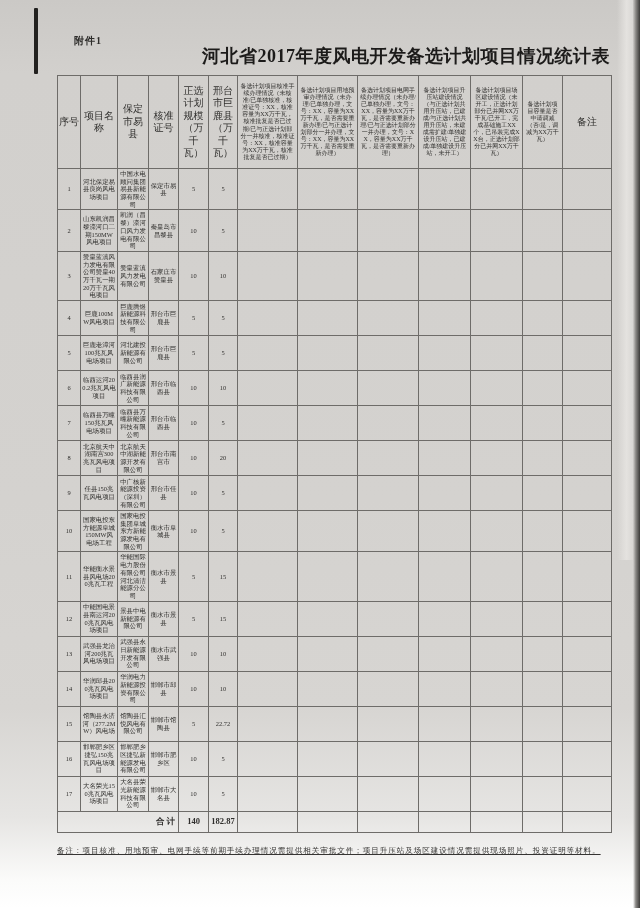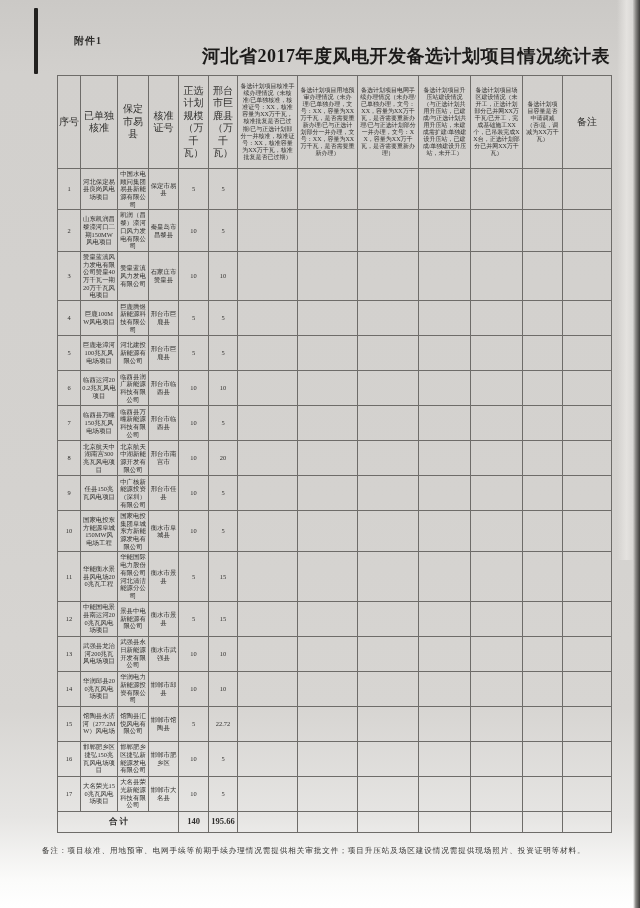--- a/index.html
+++ b/index.html
@@ -46,25 +46,25 @@
   table.stats thead th{
     height:90px;font-weight:normal;font-size:10px;line-height:1.25;
   }
   table.stats thead th.longhead{
     font-size:6px;line-height:1.18;text-align:center;padding:1px 2px;
   }
   table.stats td{font-size:6.4px;line-height:1.2;}
   td.num{font-size:7.2px;}
   td.cell-serial{font-size:7.2px;}
   tr.total-row td{height:18px;font-size:8.5px;font-weight:bold;}
-  tr.total-row td.total-label{text-align:center;padding-left:4px;letter-spacing:2px;}
+  tr.total-row td.total-label{text-align:right;padding-left:4px;letter-spacing:2px;}
   tr.data-row td{height:32px;}
   .footnote{
-    position:absolute;left:42px;top:846px;width:575px;
-    font-size:7.6px;color:#353432;letter-spacing:0.9px;white-space:nowrap;
+    position:absolute;left:57px;top:846px;width:575px;
+    font-size:7.6px;color:#353432;letter-spacing:0.9px;white-space:nowrap;text-decoration:underline;
   }
 </style>
 </head>
 <body>
 
 <div class="page">
   <div class="scan-strip-right"></div>
   <div class="scan-edge-right"></div>
   <div class="scan-mark-left"></div>
 
@@ -83,21 +83,21 @@
         <col style="width: 60px;">
         <col style="width: 61px;">
         <col style="width: 52px;">
         <col style="width: 52px;">
         <col style="width: 40px;">
         <col style="width: 49px;">
       </colgroup>
     <thead>
       <tr id="head-row">
           <th>序号</th>
-          <th>已单独核准</th>
+          <th>项目名称</th>
           <th>保定市易县</th>
           <th>核准证号</th>
           <th>正选计划规模（万千瓦）</th>
           <th>邢台市巨鹿县（万千瓦）</th>
           <th class="longhead">备选计划项目核准手续办理情况（未核准/已单独核准，核准证号：XX，核准容量为XX万千瓦，核准批复是否已过期/已与正选计划部分一并核准，核准证号：XX，核准容量为XX万千瓦，核准批复是否已过期）</th>
           <th class="longhead">备选计划项目用地预审办理情况（未办理/已单独办理，文号：XX，容量为XX万千瓦，是否需要重新办理/已与正选计划部分一并办理，文号：XX，容量为XX万千瓦，是否需要重新办理）</th>
           <th class="longhead">备选计划项目电网手续办理情况（未办理/已单独办理，文号：XX，容量为XX万千瓦，是否需要重新办理/已与正选计划部分一并办理，文号：XX，容量为XX万千瓦，是否需要重新办理）</th>
           <th class="longhead">备选计划项目升压站建设情况（与正选计划共用升压站，已建成/与正选计划共用升压站，未建成需扩建/单独建设升压站，已建成/单独建设升压站，未开工）</th>
           <th class="longhead">备选计划项目场区建设情况（未开工，正选计划部分已并网XX万千瓦/已开工，完成基础施工XX个，已吊装完成XX台，正选计划部分已并网XX万千瓦）</th>
           <th class="longhead">备选计划项目容量是否申请调减（否/是，调减为XX万千瓦）</th>
@@ -356,21 +356,21 @@
           <td></td>
           <td></td>
           <td></td>
           <td></td>
           <td></td>
           <td></td>
         </tr>
         <tr class="total-row">
           <td colspan="4" class="total-label">合计</td>
           <td class="num">140</td>
-          <td class="num">195.66</td>
+          <td class="num">182.87</td>
           <td></td>
           <td></td>
           <td></td>
           <td></td>
           <td></td>
           <td></td>
           <td></td>
         </tr>
       </tbody>
   </table>

